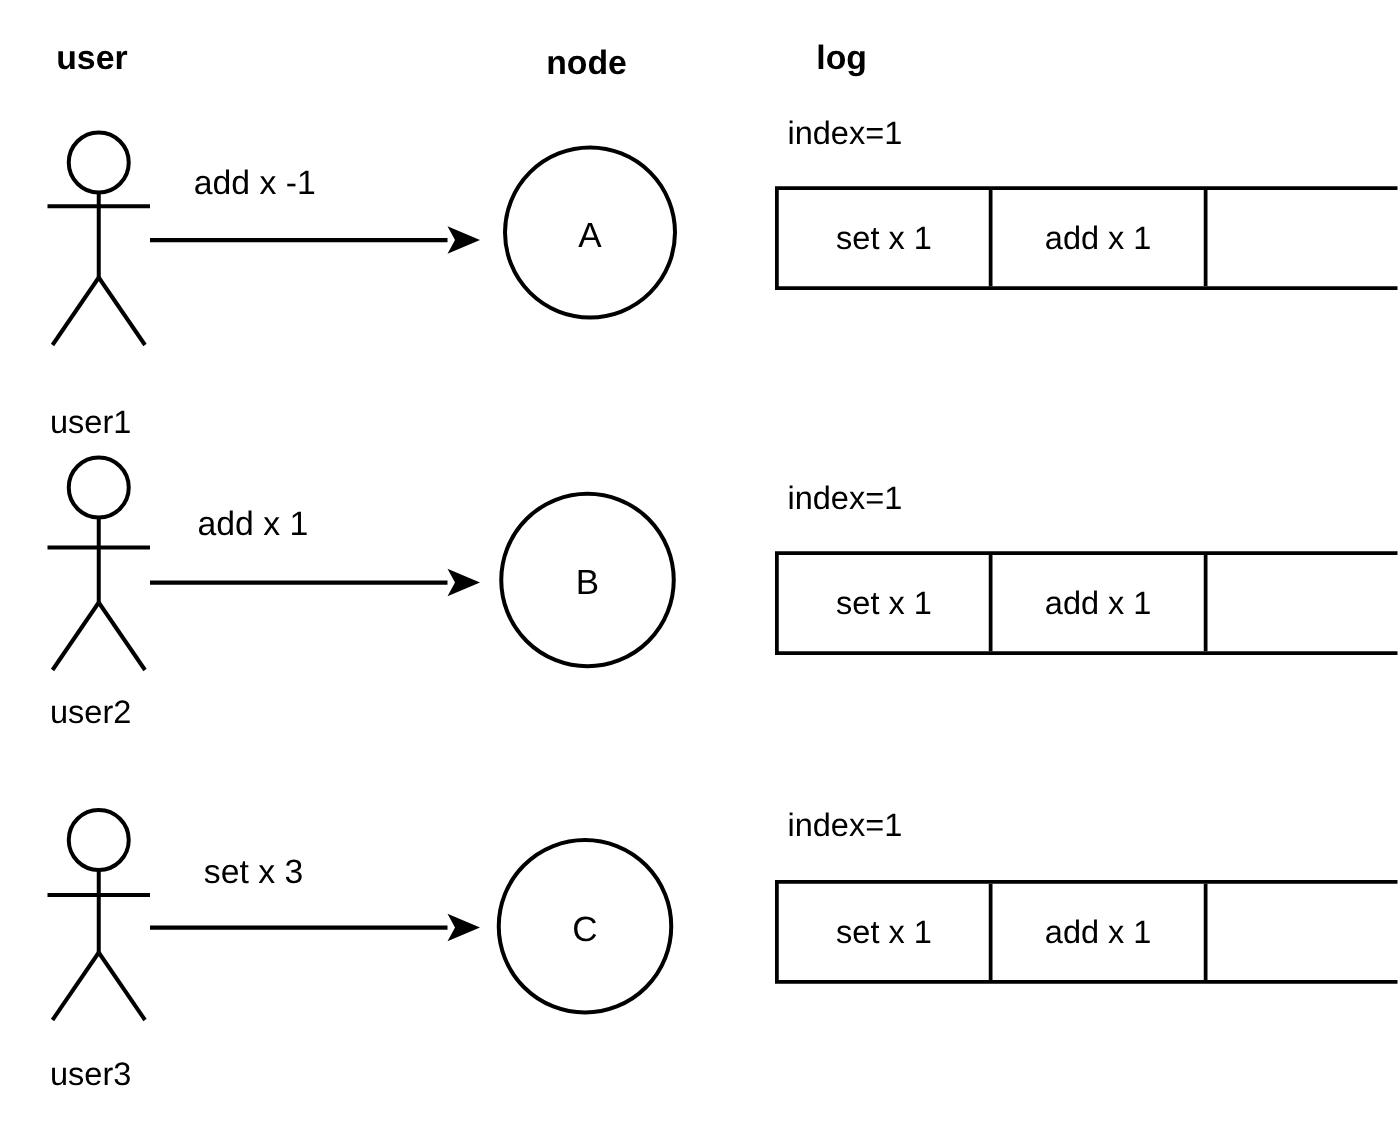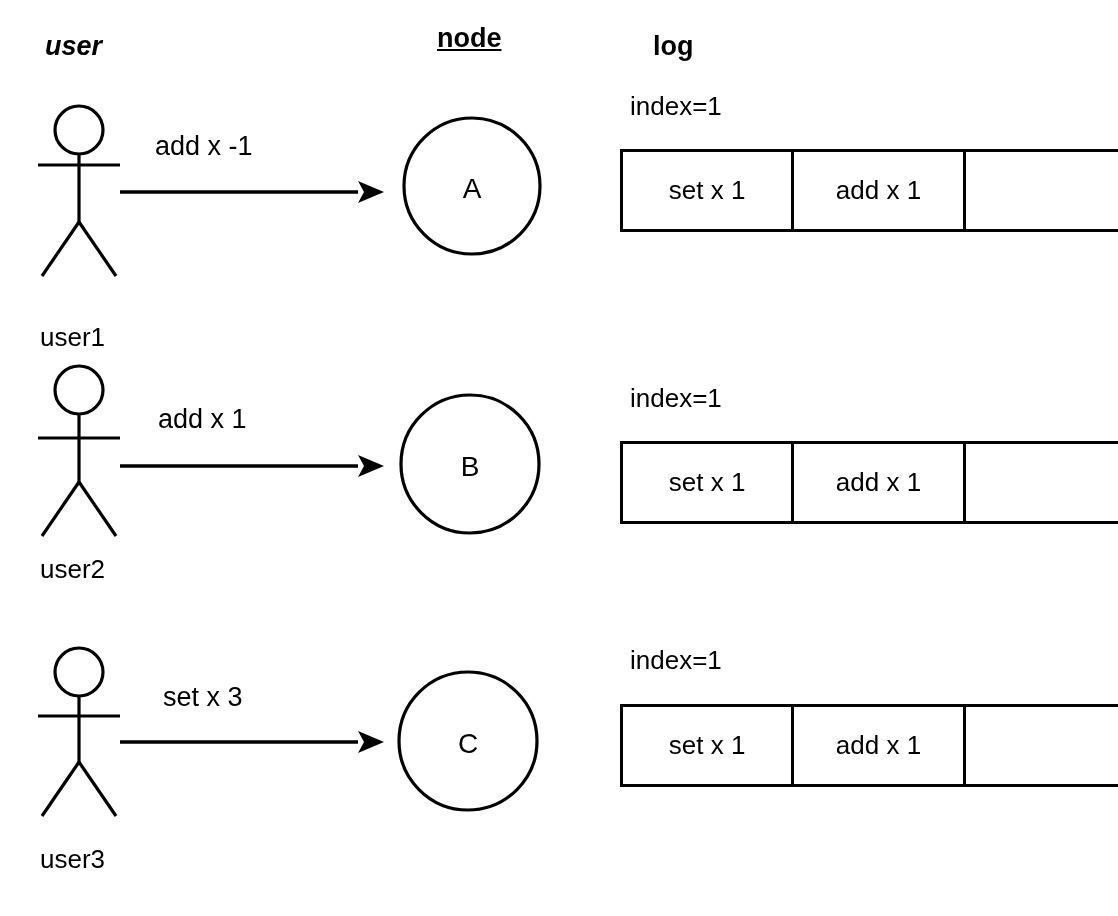--- a/index.html
+++ b/index.html
@@ -25,22 +25,22 @@
 
   
   .col-header {
     position: absolute;
     font-size: 27px;
     font-weight: bold;
     line-height: 1;
     white-space: nowrap;
     color: #000;
   }
-  #hdr-user { left: 45px;  top: 33px; font-style: italic; }
-  #hdr-node { left: 437px; top: 25px; text-decoration: underline; }
+  #hdr-user { left: 45px;  top: 33px; }
+  #hdr-node { left: 437px; top: 37px; }
   #hdr-log  { left: 653px; top: 33px; }
 
   
   .vector-layer {
     position: absolute;
     left: 0; top: 0;
     width: 1118px;
     height: 916px;
     pointer-events: none;
   }

